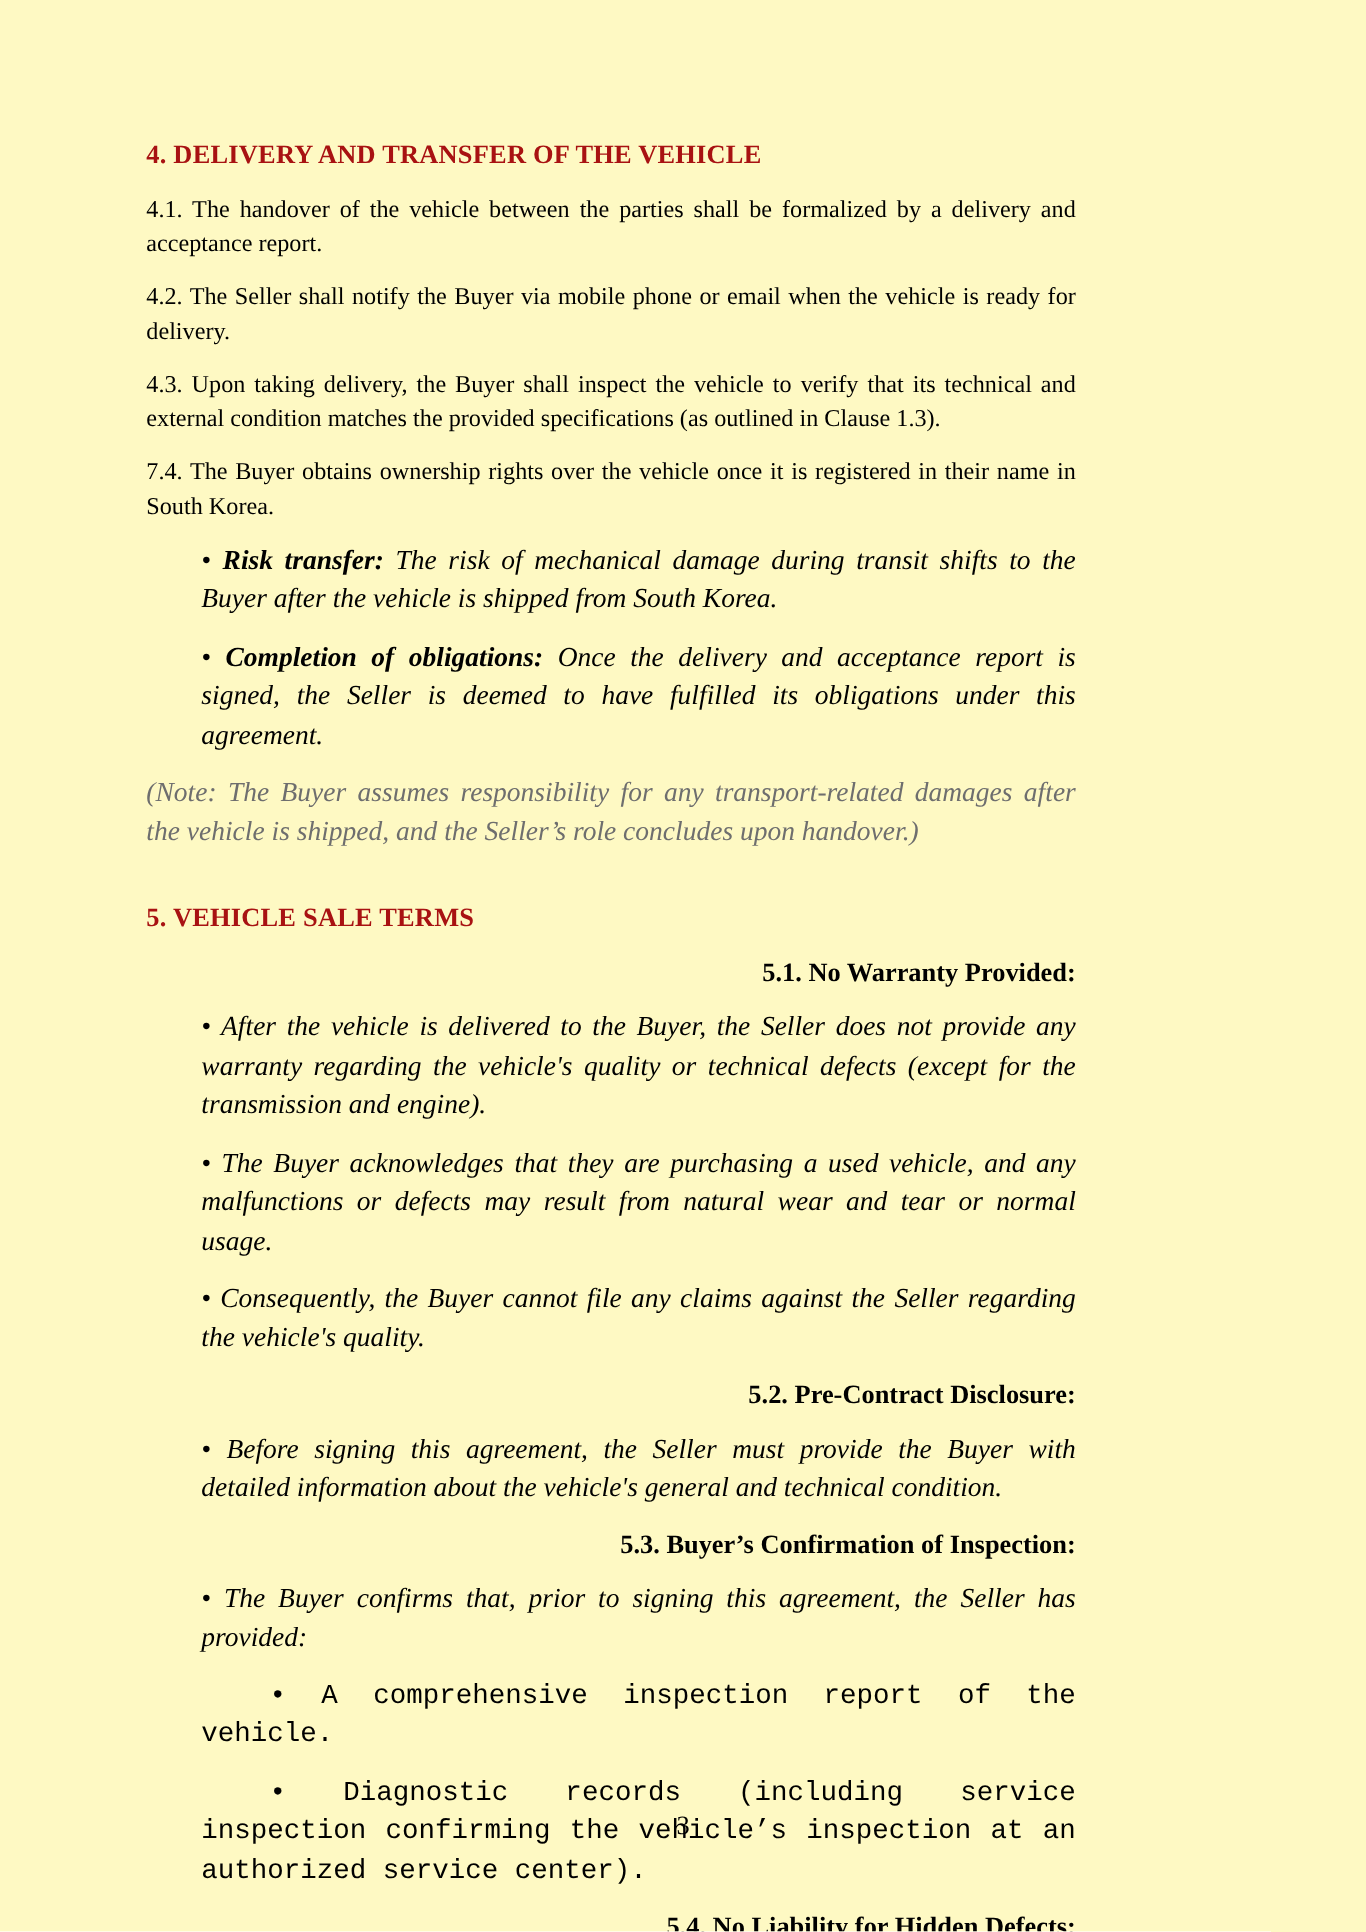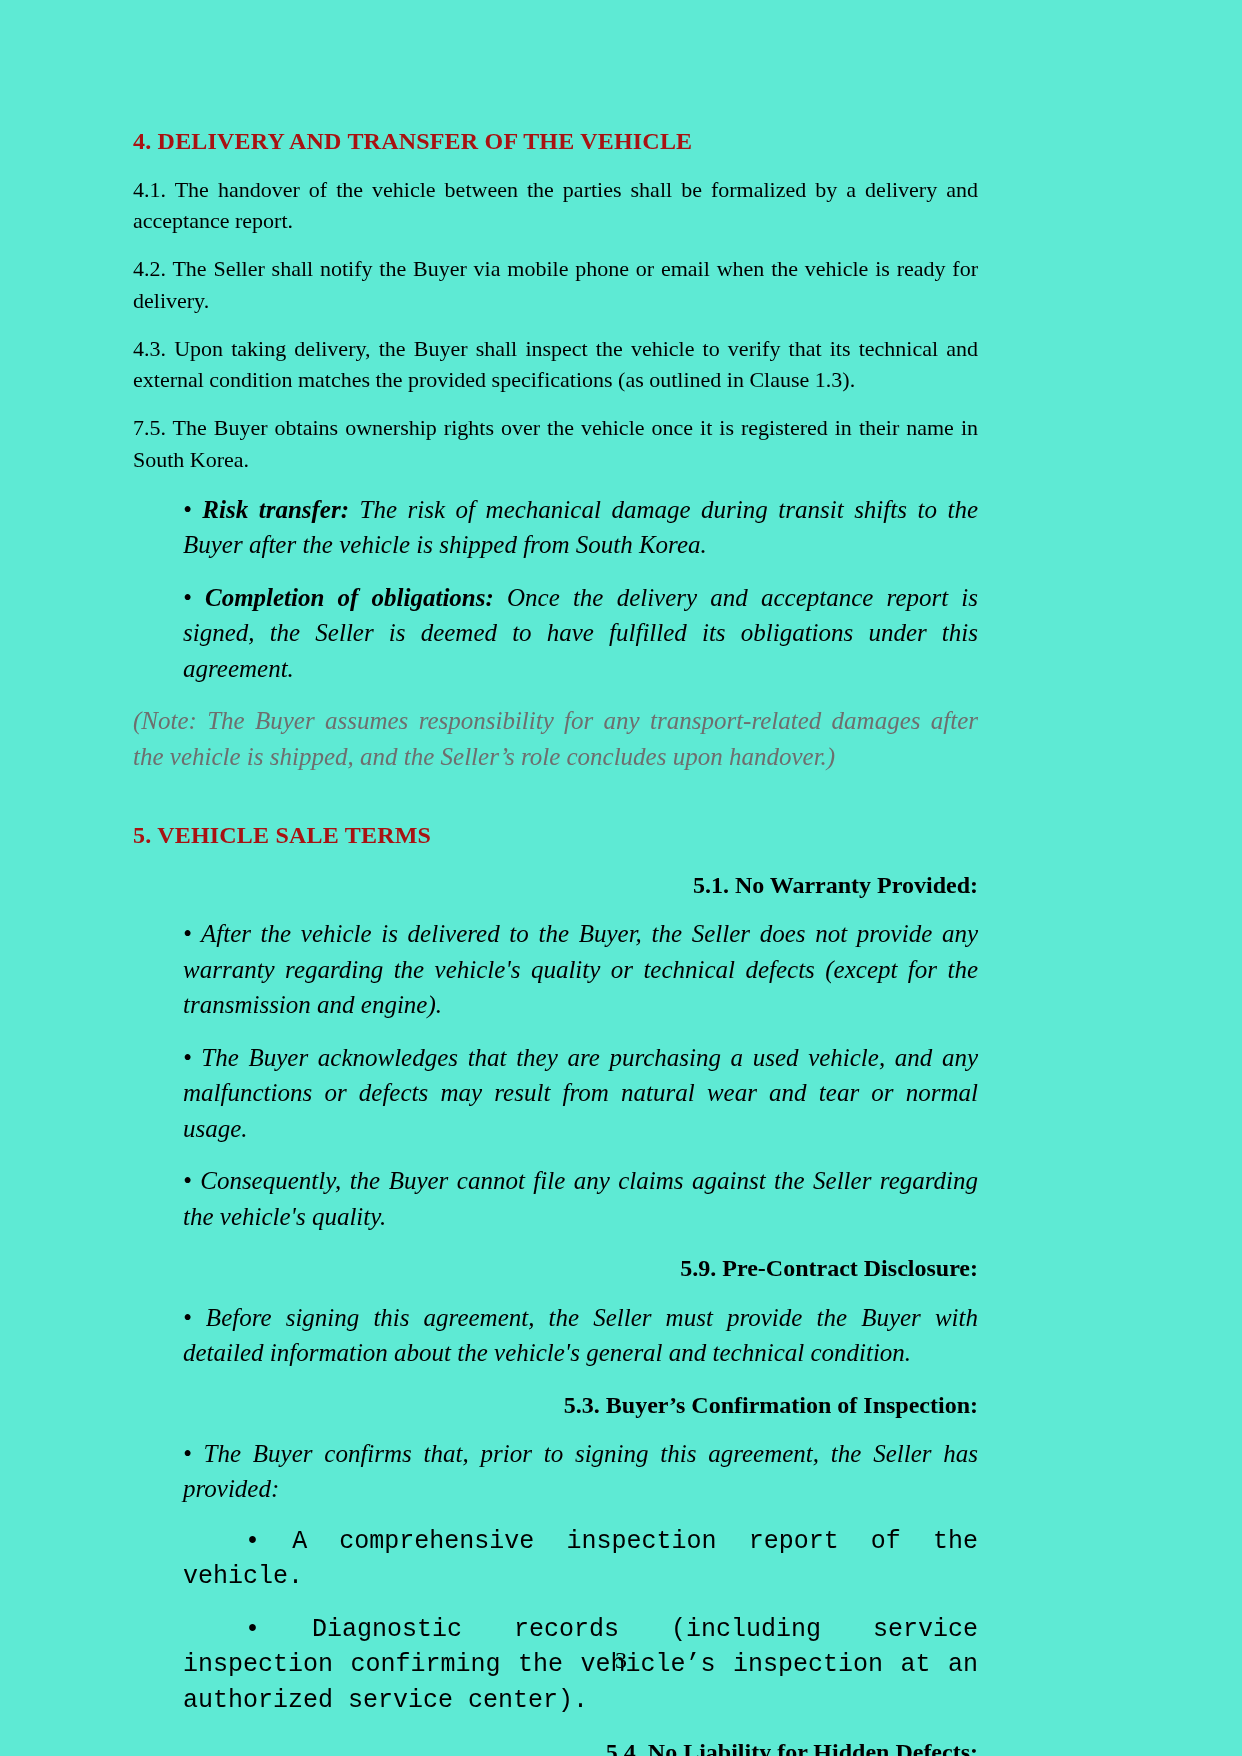--- a/index.html
+++ b/index.html
@@ -5,21 +5,21 @@
   html, body {
     margin: 0;
     padding: 0;
     background: #ffffff;
   }
   .page {
     position: relative;
     width: 1242px;
     height: 1756px;
     margin: 0 auto;
-    background: #5eead4;
+    background: #fef9c3;
     box-sizing: border-box;
     padding: 0;
     overflow: hidden;
     font-family: "Liberation Serif", "DejaVu Serif", serif;
     color: #000000;
   }
   .content {
     position: absolute;
     left: 133px;
     top: 126px;
@@ -102,21 +102,21 @@
 <body>
 
 <div class="page">
   <div class="content">
 
     <h2 class="section-heading">4. DELIVERY AND TRANSFER OF THE VEHICLE</h2>
 
     <p class="para">4.1. The handover of the vehicle between the parties shall be formalized by a delivery and acceptance report.</p>
     <p class="para">4.2. The Seller shall notify the Buyer via mobile phone or email when the vehicle is ready for delivery.</p>
     <p class="para">4.3. Upon taking delivery, the Buyer shall inspect the vehicle to verify that its technical and external condition matches the provided specifications (as outlined in Clause 1.3).</p>
-    <p class="para">7.5. The Buyer obtains ownership rights over the vehicle once it is registered in their name in South Korea.</p>
+    <p class="para">7.4. The Buyer obtains ownership rights over the vehicle once it is registered in their name in South Korea.</p>
 
     <p class="bullet">
       <span class="bullet-mark">•</span>
       <span class="lead">Risk transfer:</span><span> The risk of mechanical damage during transit shifts to the Buyer after the vehicle is shipped from South Korea.</span>
     </p>
 
     <p class="bullet">
       <span class="bullet-mark">•</span>
       <span class="lead">Completion of obligations:</span><span> Once the delivery and acceptance report is signed, the Seller is deemed to have fulfilled its obligations under this agreement.</span>
     </p>
@@ -125,21 +125,21 @@
 
     <div class="gap-before-section5"></div>
 
     <h2 class="section-heading">5. VEHICLE SALE TERMS</h2>
 
     <p class="subheading">5.1. No Warranty Provided:</p>
     <p class="bullet">• After the vehicle is delivered to the Buyer, the Seller does not provide any warranty regarding the vehicle's quality or technical defects (except for the transmission and engine).</p>
     <p class="bullet">• The Buyer acknowledges that they are purchasing a used vehicle, and any malfunctions or defects may result from natural wear and tear or normal usage.</p>
     <p class="bullet">• Consequently, the Buyer cannot file any claims against the Seller regarding the vehicle's quality.</p>
 
-    <p class="subheading">5.9. Pre-Contract Disclosure:</p>
+    <p class="subheading">5.2. Pre-Contract Disclosure:</p>
     <p class="bullet">• Before signing this agreement, the Seller must provide the Buyer with detailed information about the vehicle's general and technical condition.</p>
 
     <p class="subheading">5.3. Buyer’s Confirmation of Inspection:</p>
     <p class="bullet">• The Buyer confirms that, prior to signing this agreement, the Seller has provided:</p>
     <p class="bullet-2">•  A comprehensive inspection report of the vehicle.</p>
     <p class="bullet-2">•  Diagnostic records (including service inspection confirming the vehicle’s inspection at an authorized service center).</p>
 
     <p class="subheading">5.4. No Liability for Hidden Defects:</p>
     <p class="bullet">• The Seller is not responsible for hidden defects that could not be detected during inspection.</p>
 

